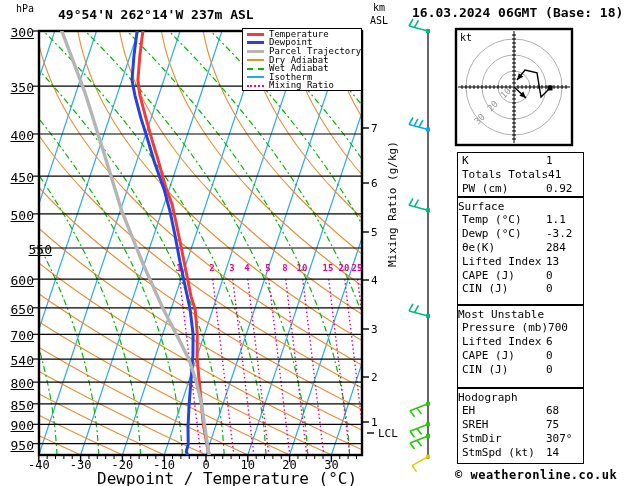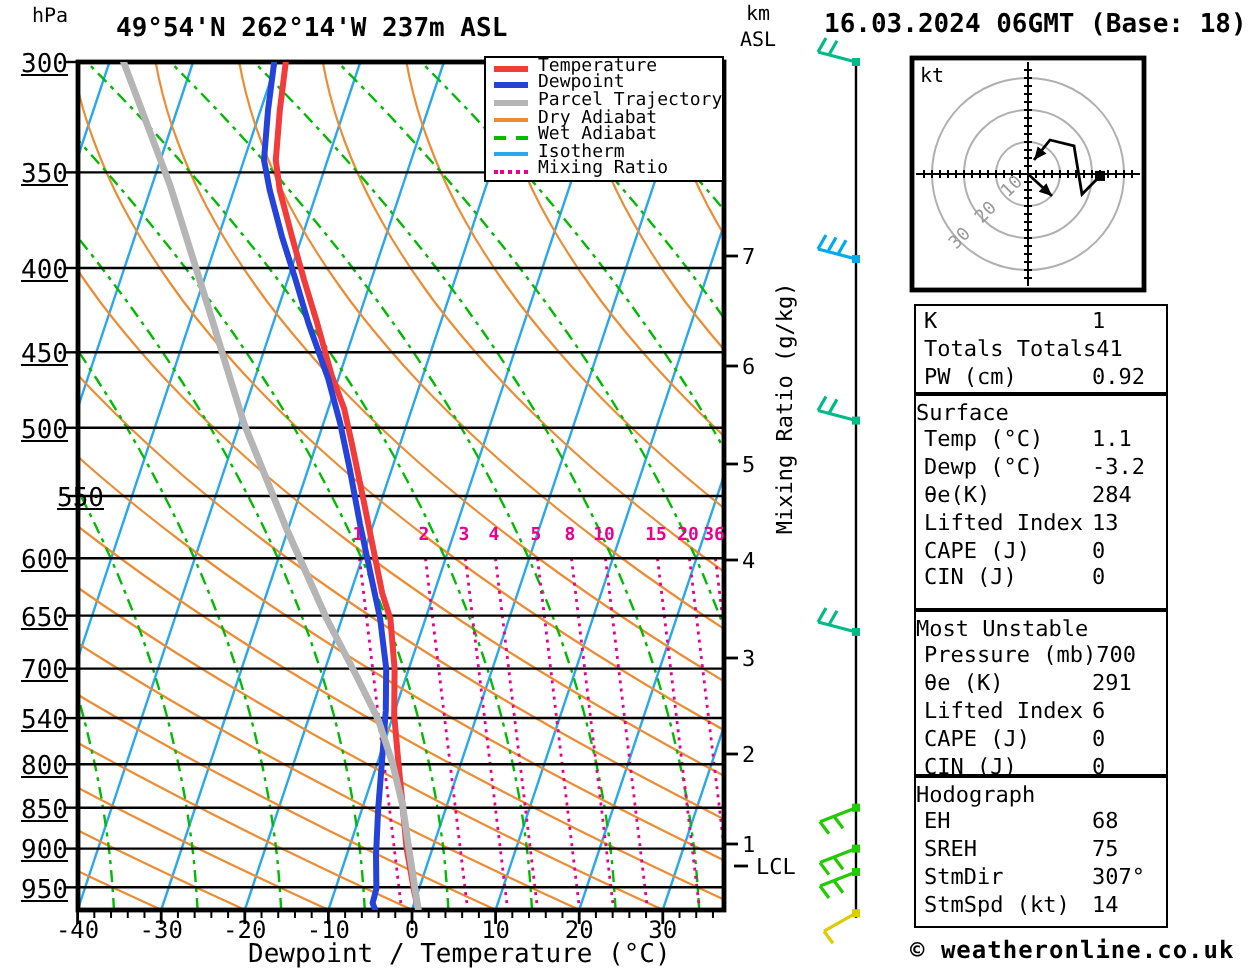--- a/index.html
+++ b/index.html
@@ -15,21 +15,21 @@
   .leg-row{display:flex;align-items:center;height:8.6px;}
   .leg-swatch{width:17px;margin-right:5px;flex:0 0 17px;}
   .leg-label{font-size:9px;line-height:1;transform:translateY(-0.5px);}
   .press-lbl{position:absolute;width:26px;text-align:right;font-size:13px;line-height:1;text-decoration:underline;}
   .temp-lbl{position:absolute;width:34px;text-align:center;font-size:12px;line-height:1;top:459px;}
   .km-lbl{position:absolute;left:371px;font-size:11px;line-height:1;}
   .mix-lbl{position:absolute;font-size:9px;font-weight:bold;color:#ea0090;line-height:1;
            transform:translateX(-50%);top:264px;z-index:2;}
   #mix-axis-label{left:387px;top:330px;font-size:11px;transform:rotate(-90deg) translateX(50%);
                   transform-origin:0 0;white-space:pre;}
-  #x-axis-label{left:124px;top:471px;font-size:13px;}
+  #x-axis-label{left:97px;top:471px;font-size:16px;}
   .panel-box{position:absolute;left:457px;width:127px;border:1px solid #000;background:#fff;
              box-sizing:border-box;font-size:11px;padding-top:2px;}
   .panel-title{text-align:left;height:14px;line-height:14px;}
   .prow{display:flex;height:13.9px;line-height:13.9px;padding:0 4px;}
   .prow .pl{flex:0 0 84px;}
   .prow .pv{flex:1;}
   #copyright{left:455px;top:469px;font-size:12px;font-weight:bold;letter-spacing:0.5px;cursor:pointer;}
 </style>
 </head>
 <body>
@@ -369,21 +369,21 @@
   <div id="mix-labels">
       <div class="mix-lbl" style="left: 179px;">1</div>
       <div class="mix-lbl" style="left: 212px;">2</div>
       <div class="mix-lbl" style="left: 232px;">3</div>
       <div class="mix-lbl" style="left: 247px;">4</div>
       <div class="mix-lbl" style="left: 268px;">5</div>
       <div class="mix-lbl" style="left: 285px;">8</div>
       <div class="mix-lbl" style="left: 302px;">10</div>
       <div class="mix-lbl" style="left: 328px;">15</div>
       <div class="mix-lbl" style="left: 344px;">20</div>
-      <div class="mix-lbl" style="left: 357px;">36</div>
+      <div class="mix-lbl" style="left: 357px;">25</div>
     </div>
   <div id="km-labels">
       <div class="km-lbl" style="top: 417px;">1</div>
       <div class="km-lbl" style="top: 372px;">2</div>
       <div class="km-lbl" style="top: 324px;">3</div>
       <div class="km-lbl" style="top: 275px;">4</div>
       <div class="km-lbl" style="top: 227px;">5</div>
       <div class="km-lbl" style="top: 178px;">6</div>
       <div class="km-lbl" style="top: 123px;">7</div>
       <div class="km-lbl" style="top: 428px; left: 378px;">LCL</div>
@@ -435,24 +435,20 @@
           <span class="pv t">0</span>
         </div>
       </div>
       <div class="panel-box" style="top: 305px; height: 83px;">
         <div class="panel-title t">Most Unstable</div>
         <div class="prow">
           <span class="pl t">Pressure (mb)</span>
           <span class="pv t">700</span>
         </div>
         <div class="prow">
-          <span class="pl t">θe (K)</span>
-          <span class="pv t">291</span>
-        </div>
-        <div class="prow">
           <span class="pl t">Lifted Index</span>
           <span class="pv t">6</span>
         </div>
         <div class="prow">
           <span class="pl t">CAPE (J)</span>
           <span class="pv t">0</span>
         </div>
         <div class="prow">
           <span class="pl t">CIN (J)</span>
           <span class="pv t">0</span>

